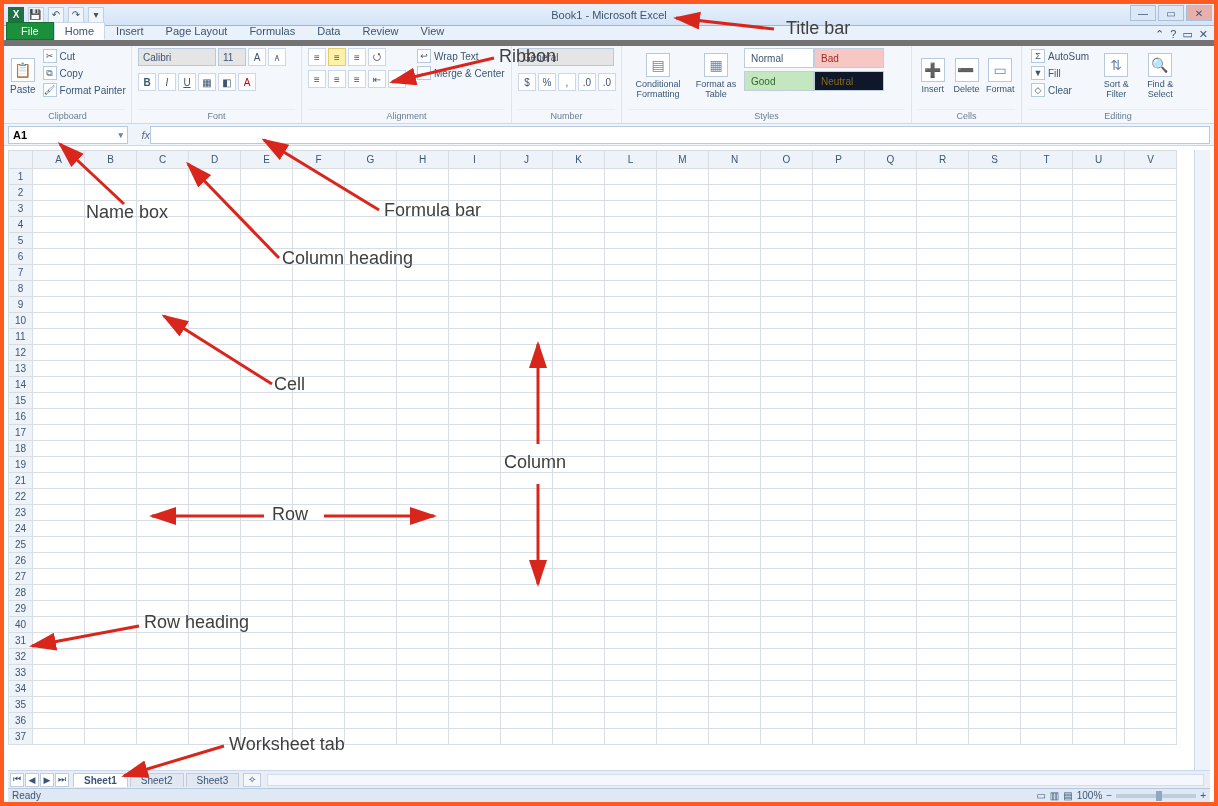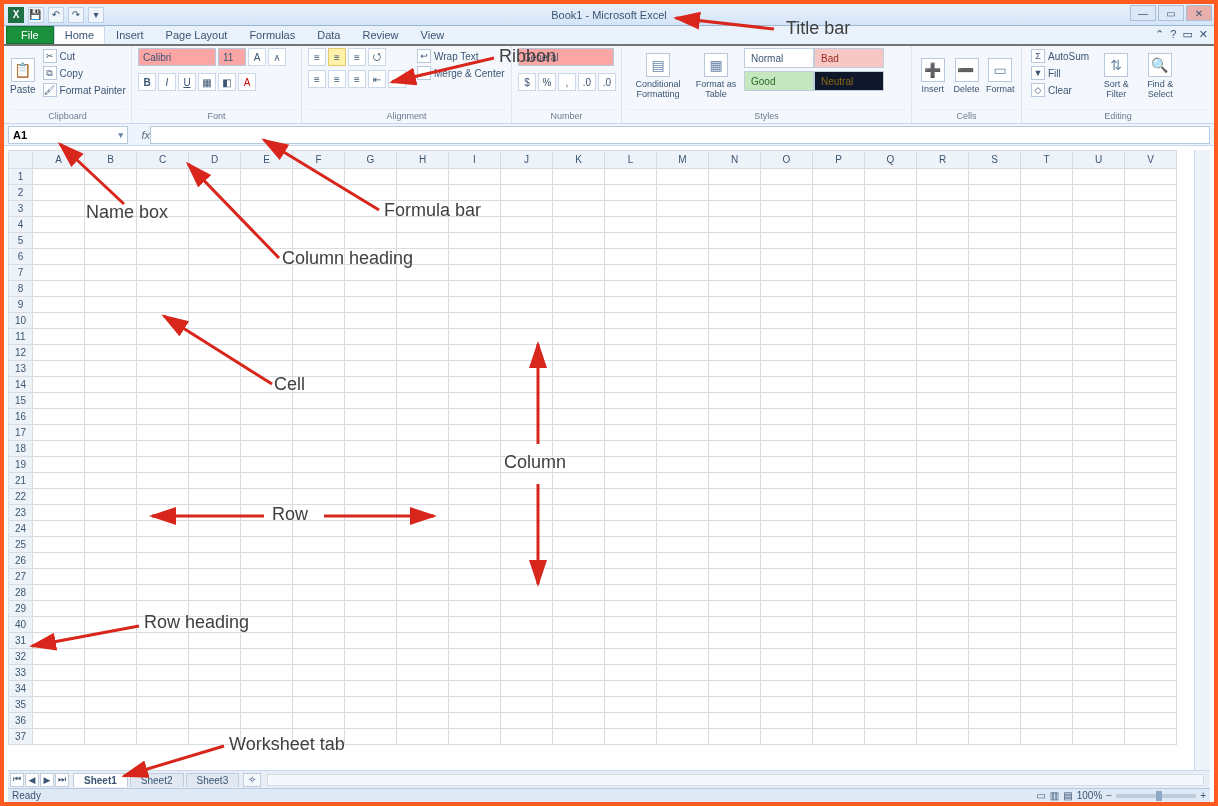--- a/index.html
+++ b/index.html
@@ -10,37 +10,37 @@
 .titlebar { height: 22px; background: linear-gradient(#e8f1fb,#d4e4f7); border-bottom:1px solid #9db6d4; display:flex; align-items:center; position:relative; font-size:11px; color:#3b3b3b;}
 .titlebar .qat { display:flex; align-items:center; gap:4px; padding:0 4px;}
 .titlebar .qat .excel-logo { width:16px; height:16px; background:#1f7044; display:inline-flex; align-items:center; justify-content:center; color:#fff; font-size:10px; font-weight:bold;}
 .titlebar .qat .qbtn { width:16px; height:16px; background:#f0f5fb; border:1px solid #c0d0e4; display:inline-flex; align-items:center; justify-content:center; font-size:10px; color:#3b5573;}
 .titlebar .title-text { position:absolute; left:50%; transform:translateX(-50%); font-size:11px; color:#3b5573;}
 .titlebar .win-controls { position:absolute; right:2px; top:1px; display:flex; gap:2px;}
 .titlebar .win-controls .wc { width:26px; height:16px; background:#dce8f6; border:1px solid #a9c0db; display:flex; align-items:center; justify-content:center; font-size:10px; color:#3b5573;}
 .titlebar .win-controls .wc.close { background:#e8b0ac;}
 
 
-.tabsrow { height:20px; background:#e9f1fb; border-bottom:2px solid #737373; display:flex; align-items:flex-end; padding-left:2px; position:relative; font-size:11px; color:#3b5573;}
+.tabsrow { height:20px; background:#e9f1fb; border-bottom:6px solid #737373; display:flex; align-items:flex-end; padding-left:2px; position:relative; font-size:11px; color:#3b5573;}
 .tabsrow .file-tab { background:#1a8f3c; color:#fff; padding:2px 14px; height:18px; border:1px solid #14722e; display:flex; align-items:center;}
 .tabsrow .tab { padding:2px 10px; height:18px; display:flex; align-items:center; border:1px solid transparent; }
 .tabsrow .tab.active { background:#fdfdfd; border:1px solid #c9d8ec; border-bottom:1px solid #fdfdfd;}
 .tabsrow .help-icons { position:absolute; right:6px; top:2px; display:flex; gap:6px; font-size:11px; color:#3b5573;}
 
 
 .ribbon { height:78px; background:#f4f8fd; border-bottom:1px solid #c9d8ec; display:flex; font-size:10px; color:#3b5573;}
 .rgroup { border-right:1px solid #dbe6f4; padding:2px 6px; display:flex; flex-direction:column; justify-content:space-between; position:relative;}
 .rgroup .glabel { text-align:center; font-size:9px; color:#6c7b8e; padding-top:1px; border-top:1px solid #e7eef8;}
 .rgroup .gbody { flex:1; display:flex; align-items:flex-start; gap:4px;}
 .rbtn { display:inline-flex; align-items:center; gap:3px; padding:1px 3px; white-space:nowrap;}
 .rbtn .ico { width:14px; height:14px; border:1px solid #b8c8dd; background:#fff; display:inline-flex; align-items:center; justify-content:center; font-size:9px;}
 .bigbtn { display:flex; flex-direction:column; align-items:center; justify-content:center; gap:2px; width:40px; height:56px; }
 .bigbtn .bigico { width:24px; height:24px; border:1px solid #b8c8dd; background:#fff; display:flex; align-items:center; justify-content:center; font-size:14px; color:#6a87a9;}
 .col { display:flex; flex-direction:column; gap:1px;}
-.fontbox { border:1px solid #b8c8dd; background:#fca5a5; height:18px; display:inline-flex; align-items:center; padding:0 4px; font-size:10px;}
+.fontbox { border:1px solid #b8c8dd; background:#e5e5e5; height:18px; display:inline-flex; align-items:center; padding:0 4px; font-size:10px;}
 .mini { width:18px; height:18px; border:1px solid #cbd8ea; background:#fff; display:inline-flex; align-items:center; justify-content:center; font-size:10px;}
 .mini.selected { background:#fff2a8; border-color:#e5c96f;}
 .style-cell { width:70px; height:20px; border:1px solid #c0cddc; display:inline-flex; align-items:center; padding:0 6px; font-size:10px;}
 .style-cell.normal { background:#fff;}
 .style-cell.bad { background:#f6c7c4; color:#9c2b20;}
 .style-cell.good { background:#c4e7c0; color:#2d6a24;}
 .style-cell.neutral { background:#0f172a; color:#8a6a1a;}
 
 
 .formula-row { height:22px; background:#eef4fb; border-bottom:1px solid #c9d8ec; display:flex; align-items:center; font-size:11px;}

